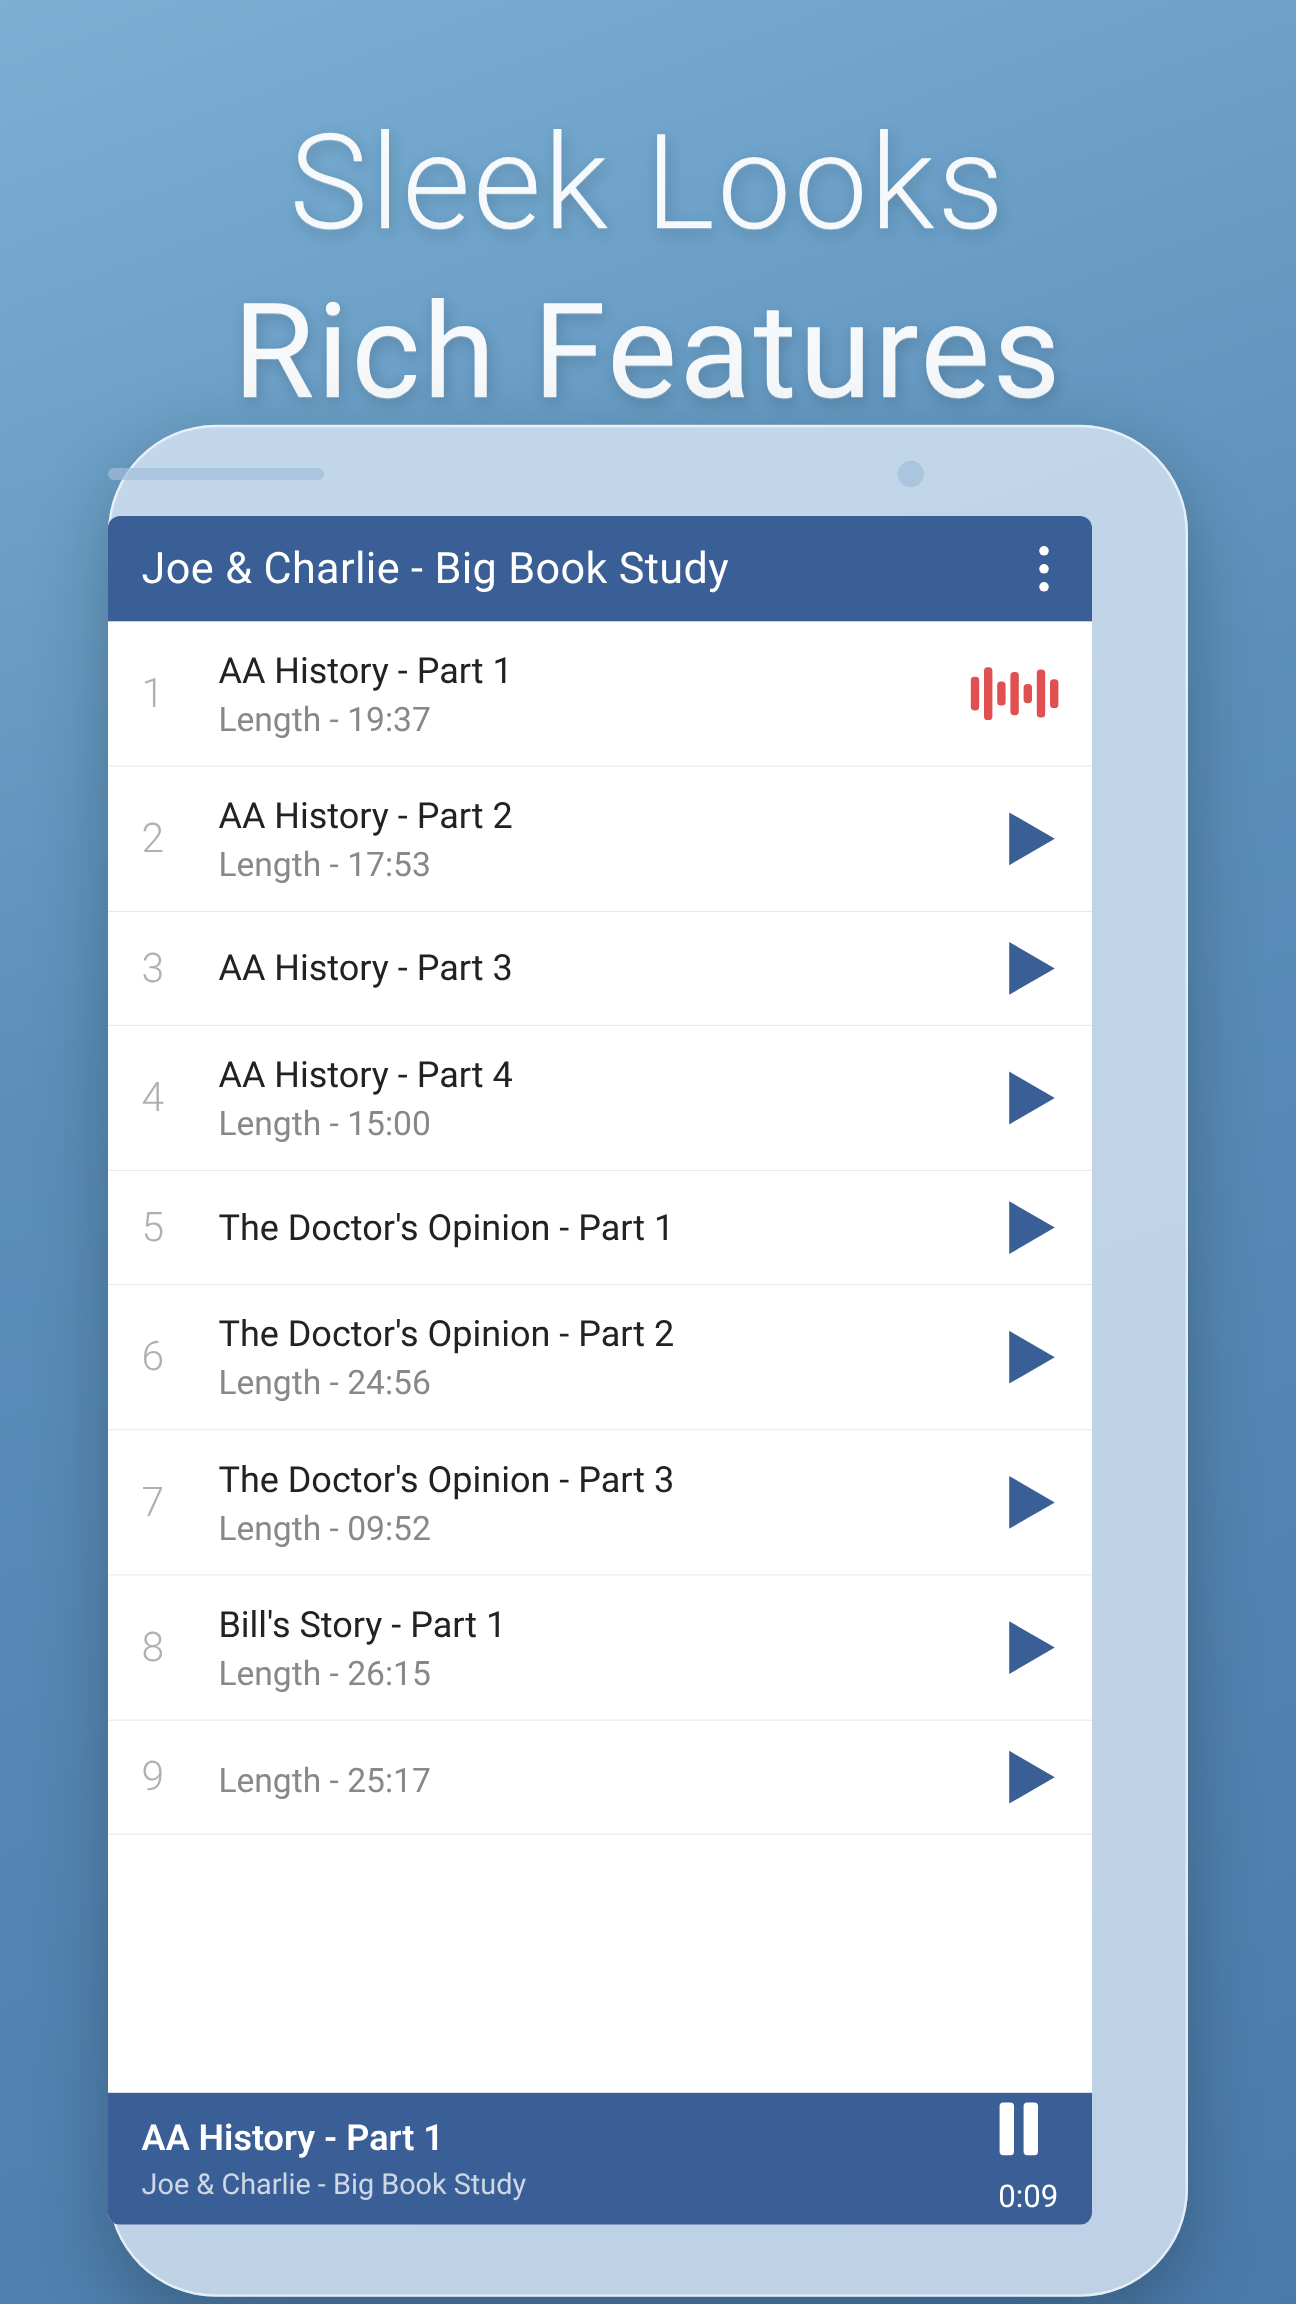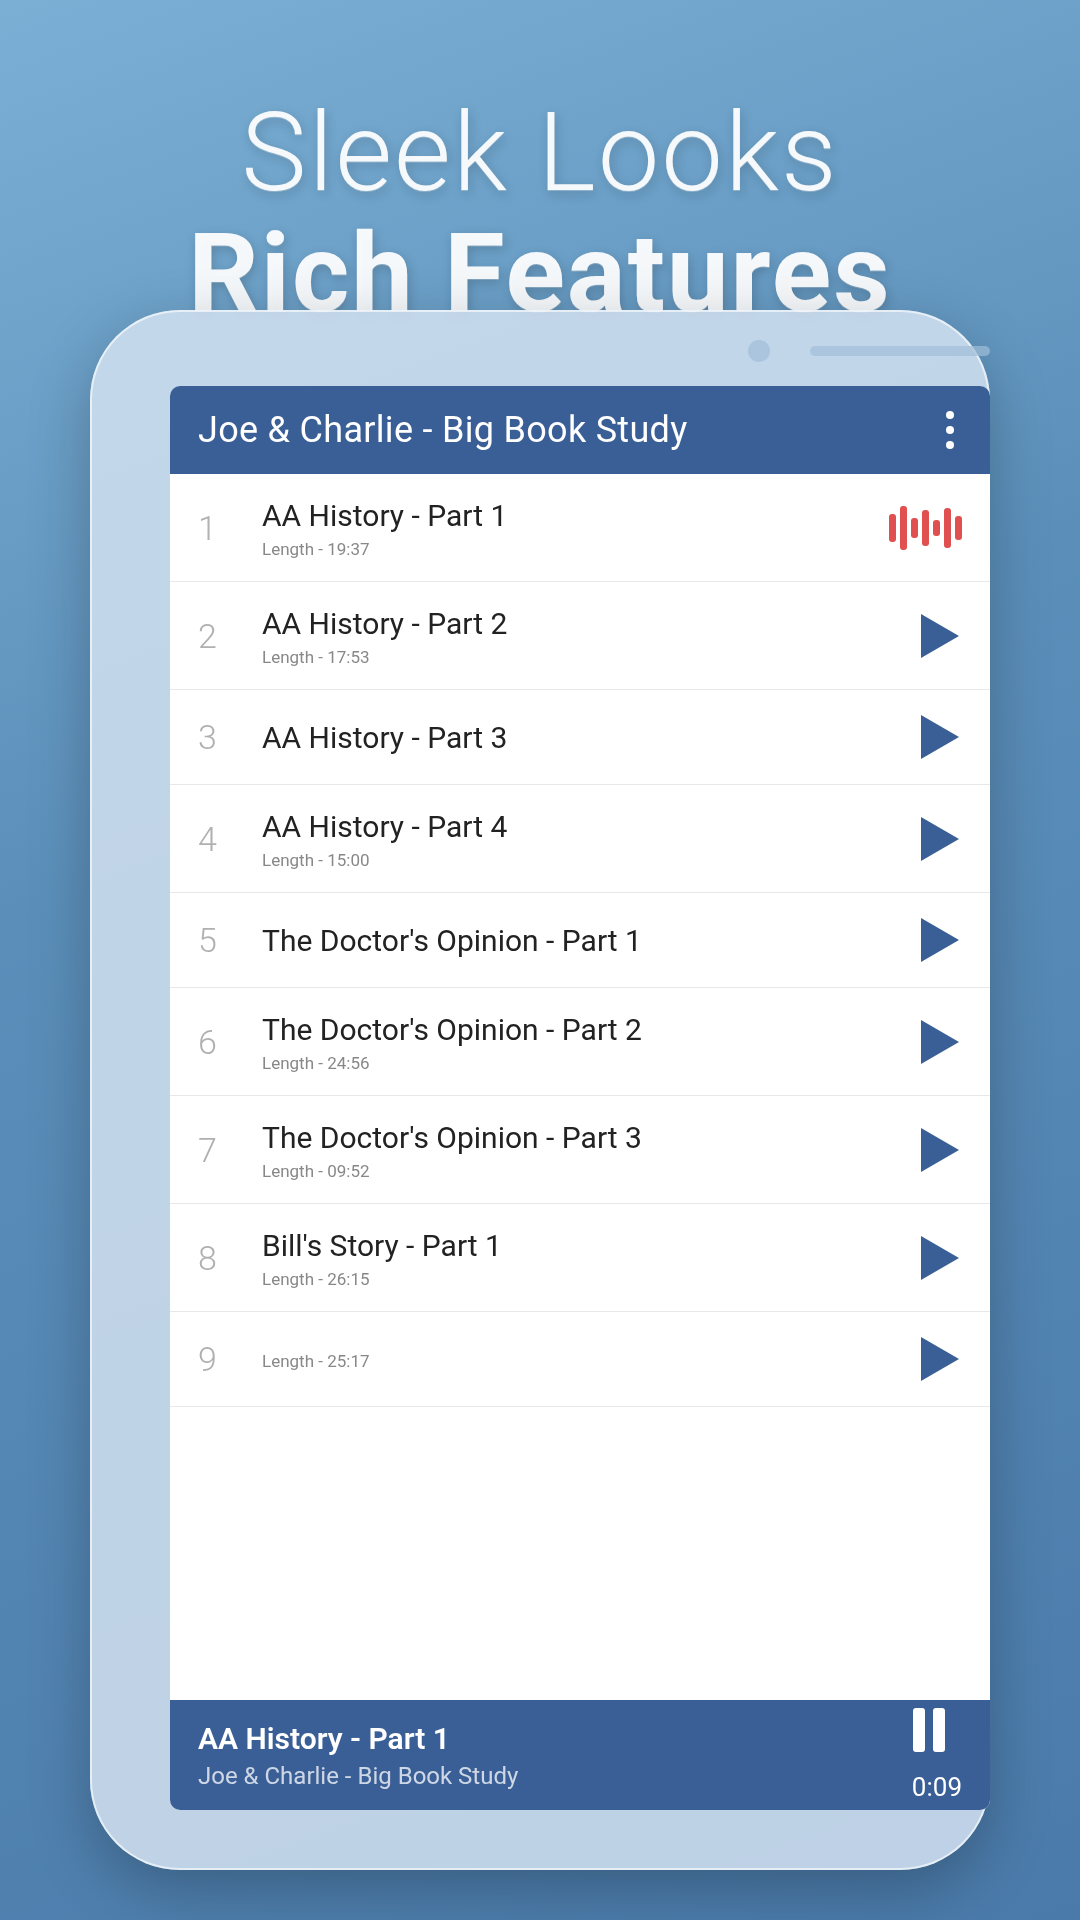--- a/index.html
+++ b/index.html
@@ -22,46 +22,47 @@
       font-size: 110px;
       font-weight: 300;
       color: rgba(255,255,255,0.92);
       text-shadow: 2px 4px 12px rgba(0,0,0,0.18), 0 1px 0 rgba(255,255,255,0.3);
       letter-spacing: 2px;
       line-height: 1.1;
     }
 
     .hero-line2 {
       font-size: 110px;
-      font-weight: 700;
+      font-weight: 400;
       color: rgba(255,255,255,0.92);
       text-shadow: 2px 4px 12px rgba(0,0,0,0.18), 0 1px 0 rgba(255,255,255,0.3);
       letter-spacing: 2px;
       line-height: 1.1;
-      margin-top: 0;
+      margin-top: 20px;
     }
 
     .phone-wrapper {
       position: absolute;
       top: 310px;
       left: 90px;
       width: 900px;
       height: 1560px;
     }
 
     .phone-outer {
       width: 100%;
       height: 100%;
       background: rgba(210, 225, 240, 0.85);
       border-radius: 90px;
       box-shadow: 0 20px 60px rgba(0,0,0,0.25), inset 0 0 0 2px rgba(255,255,255,0.6);
       position: relative;
       display: flex;
       flex-direction: column;
-      align-items: flex-end;
+      align-items: flex-start;
+      margin-top: 44px;
     }
 
     .phone-speaker {
       width: 180px;
       height: 10px;
       background: rgba(160,190,215,0.7);
       border-radius: 5px;
       margin-top: 36px;
     }
 
@@ -148,21 +149,21 @@
     }
 
     .track-title {
       font-size: 30px;
       color: #222;
       font-weight: 400;
       line-height: 1.3;
     }
 
     .track-length {
-      font-size: 17px;
+      font-size: 28px;
       color: #888;
       margin-top: 4px;
     }
 
     .track-action {
       flex-shrink: 0;
       margin-left: 16px;
     }
 
     .play-btn {

